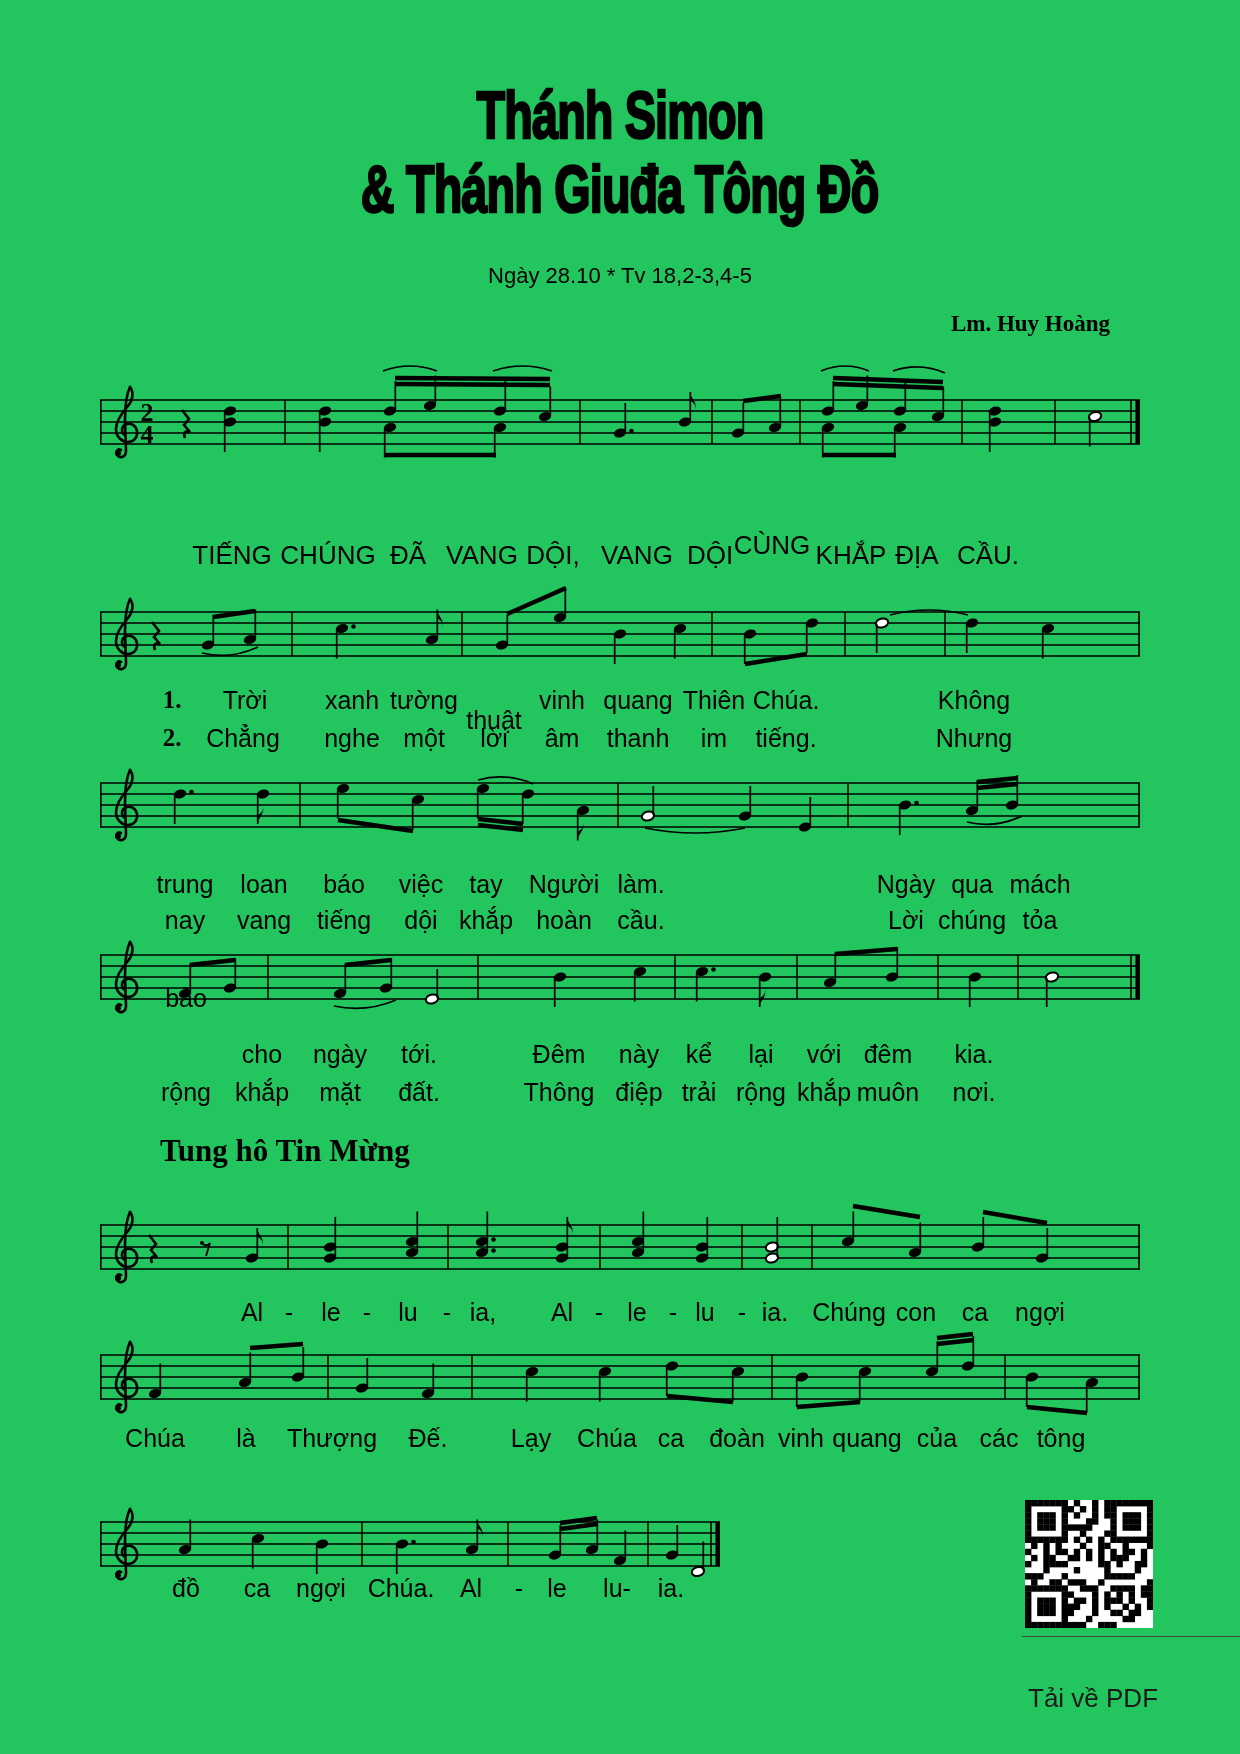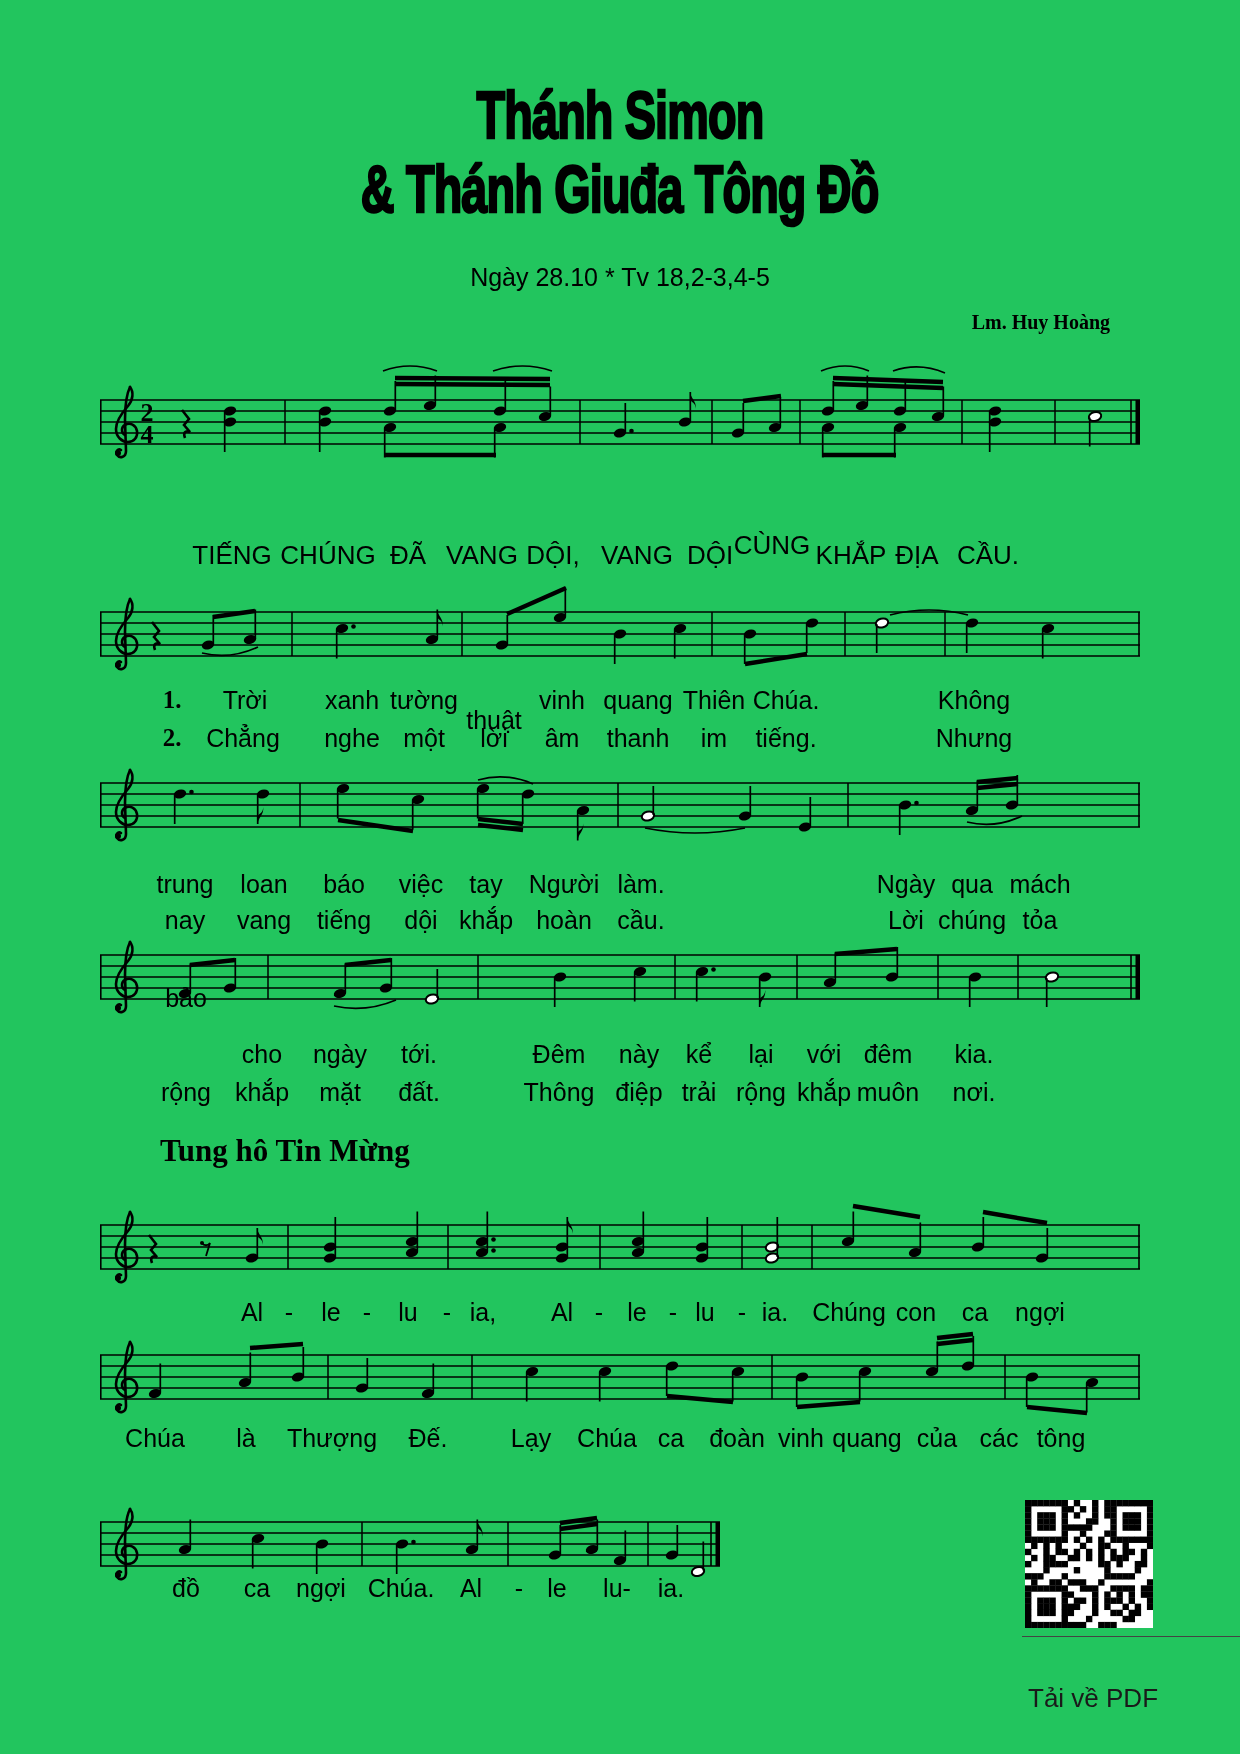--- a/index.html
+++ b/index.html
@@ -2,23 +2,23 @@
 <html><head>
 <meta charset="utf-8">
 <style>
   html,body{margin:0;padding:0;background:#fff;}
   .page{position:relative;width:1240px;height:1754px;background:#22c55e;overflow:hidden;
         font-family:"Liberation Sans",sans-serif;color:#000;}
   .title{position:absolute;top:78px;left:0;width:100%;text-align:center;
          font-weight:bold;font-size:57px;line-height:74px;letter-spacing:-1px;}
   .tline{display:inline-block;transform:scale(0.82,1.16);transform-origin:50% 50%;
          -webkit-text-stroke:2.2px #000;}
-  .subtitle{position:absolute;top:263px;left:0;width:100%;text-align:center;font-size:25px;}
+  .subtitle{position:absolute;top:263px;left:0;width:100%;text-align:center;font-size:22px;}
   .composer{position:absolute;top:311px;right:130px;font-family:"Liberation Serif",serif;
-            font-weight:bold;font-size:20px;}
+            font-weight:bold;font-size:23px;}
   .heading{position:absolute;top:1133px;left:160px;font-family:"Liberation Serif",serif;
            font-weight:bold;font-size:31px;}
   .footer{position:absolute;top:1633px;left:0;width:1000px;text-align:center;
           font-family:"Liberation Serif",serif;font-weight:bold;font-size:17px;}
   .lyr{position:absolute;font-size:25px;white-space:nowrap;transform:translateX(-50%);}
   .ref{font-size:26px;}
   .num{font-family:"Liberation Serif",serif;font-weight:bold;}
   .staff-svg{position:absolute;left:100px;pointer-events:none;}
   .qr{position:absolute;left:1025px;top:1500px;width:128px;height:128px;}
   .pdf-divider{position:absolute;left:1022px;top:1636px;width:218px;border-top:1.5px solid #444;}

